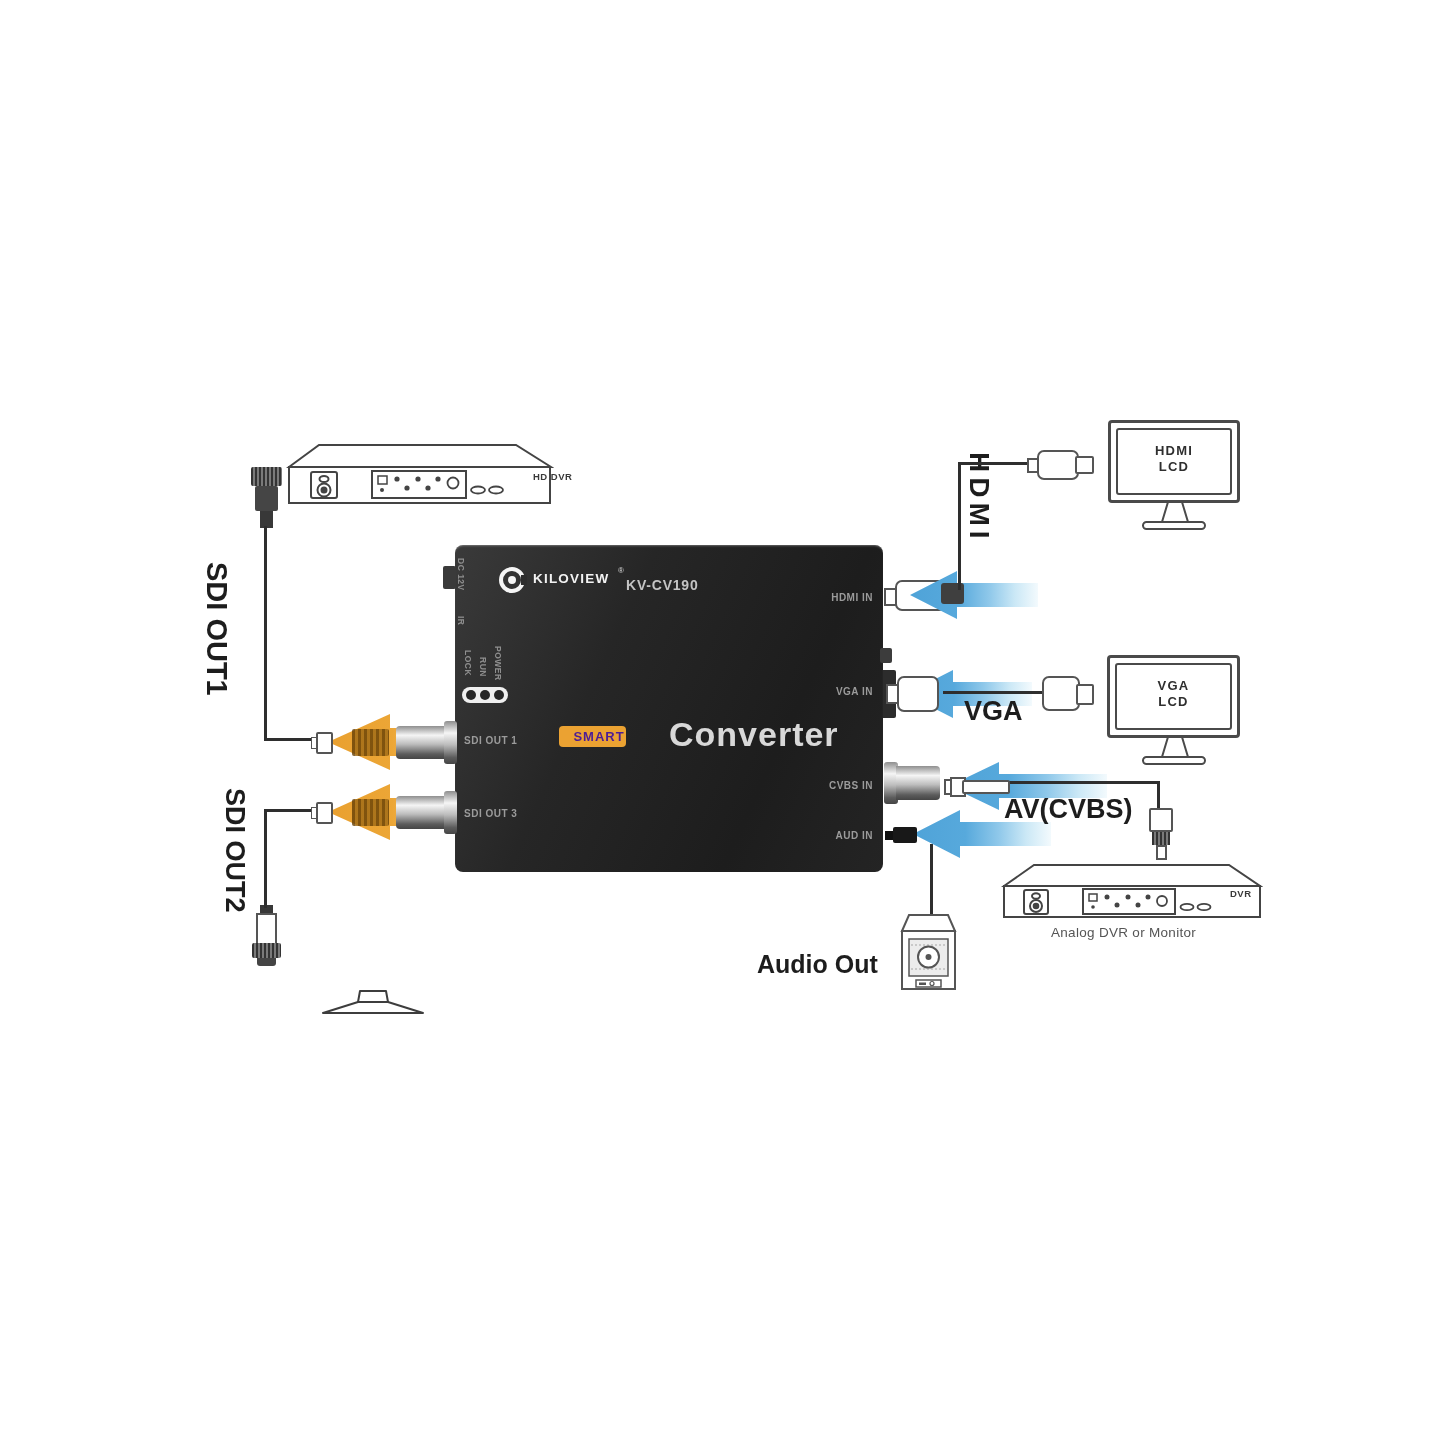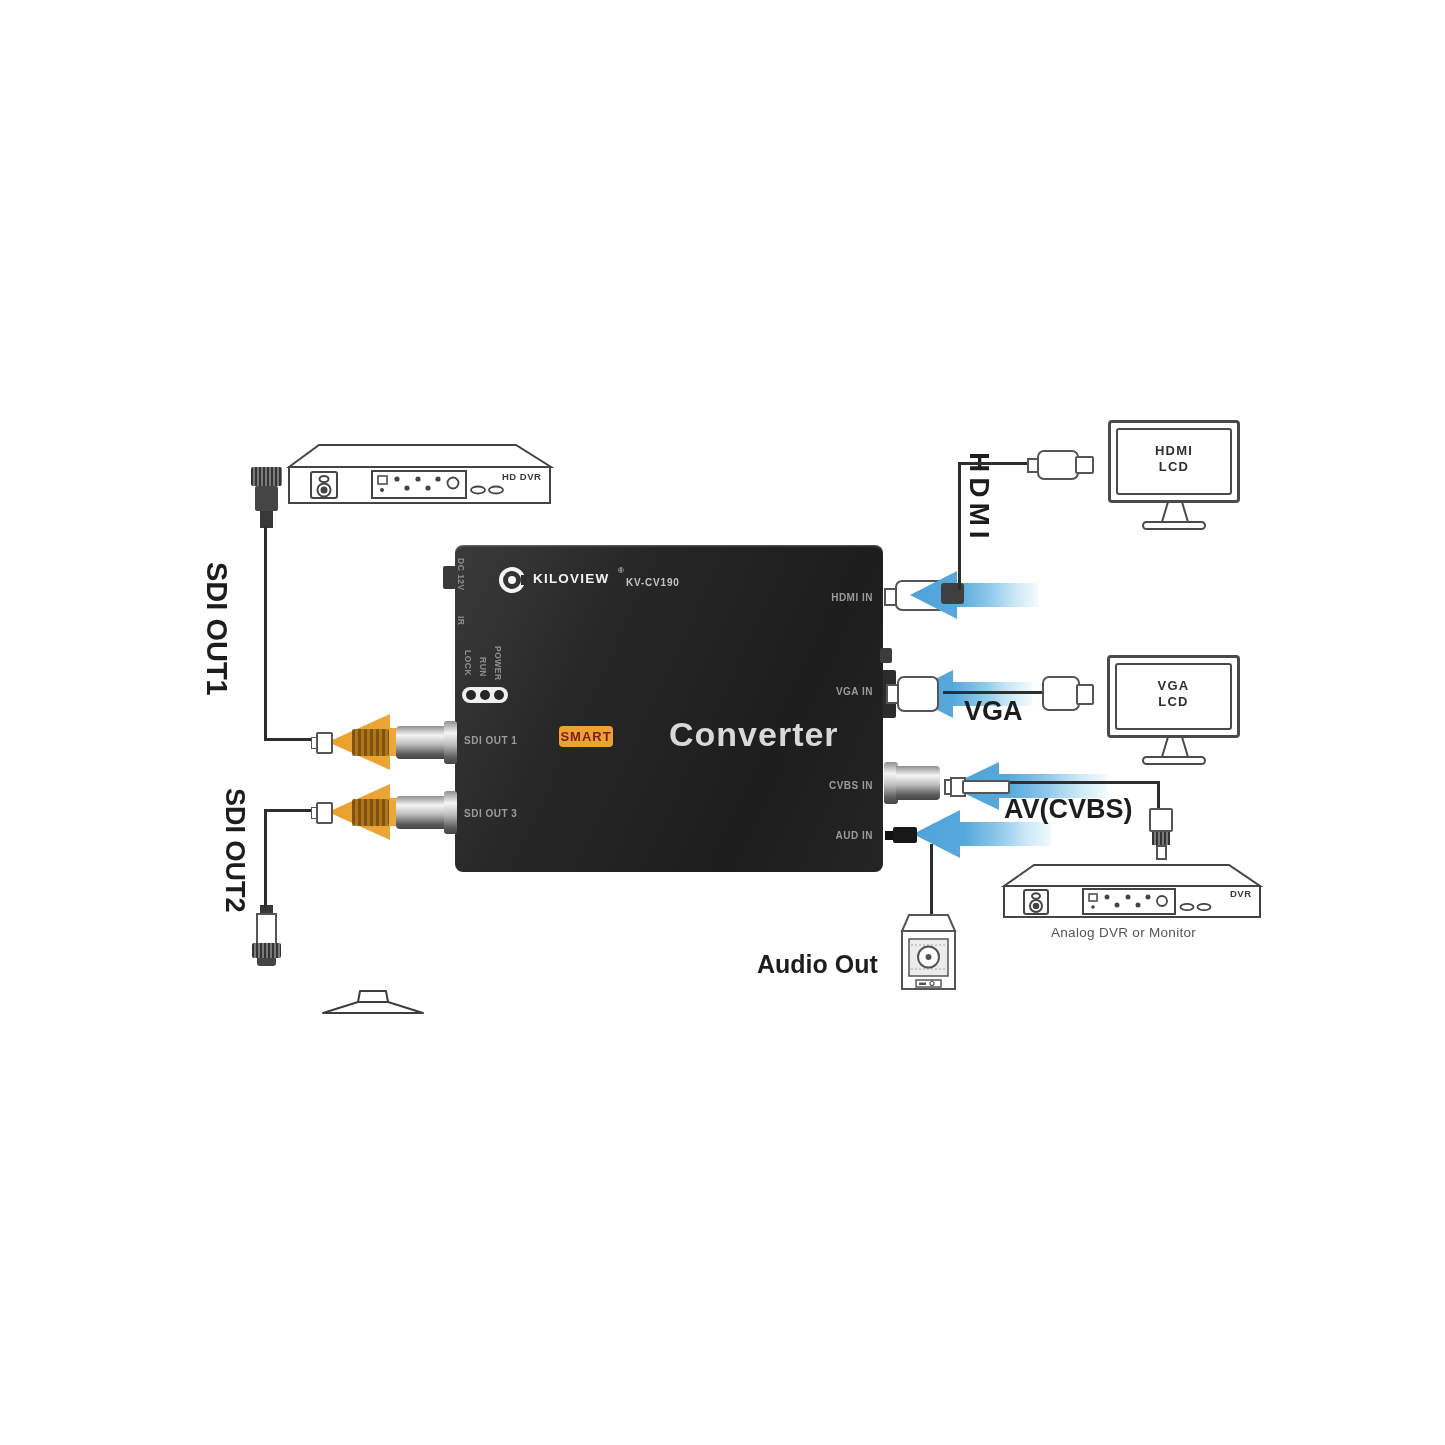--- a/index.html
+++ b/index.html
@@ -13,28 +13,28 @@
   
   .converter{position:absolute;left:455px;top:545px;width:428px;height:327px;z-index:2;
              background:linear-gradient(115deg,#3a3a3a 0%,#262626 35%,#1d1d1d 72%,#242424 100%);
              border-radius:8px;box-shadow:inset 0 2px 2px -1px rgba(255,255,255,.3);text-decoration:underline;}
   .cv-el{position:absolute;}
   .cv-ring{left:44px;top:22px;width:18px;height:18px;border:4px solid #f5f5f5;border-radius:50%;}
   .cv-dot{left:53px;top:31px;width:8px;height:8px;background:#f5f5f5;border-radius:50%;}
   .cv-notch{left:66px;top:30px;width:6px;height:10px;background:#2d2d2d;}
   .cv-brand{left:78px;top:26px;font-size:13.5px;font-weight:bold;letter-spacing:1.2px;color:#f2f2f2;}
   .cv-reg{left:163px;top:21px;font-size:8px;color:#ddd;}
-  .cv-model{left:171px;top:32px;font-size:10px;font-weight:bold;letter-spacing:.8px;color:#c4c4c4;}
+  .cv-model{left:171px;top:32px;font-size:14px;font-weight:bold;letter-spacing:.8px;color:#c4c4c4;}
   .cv-vtext{position:absolute;writing-mode:vertical-rl;font-size:8.5px;font-weight:bold;color:#8f8f8f;letter-spacing:.5px;}
   .cv-led{left:7px;top:142px;width:46px;height:16px;background:#efefef;border-radius:8px;}
   .cv-led i{position:absolute;top:3px;width:10px;height:10px;border-radius:50%;background:#262626;}
   .cv-title{left:98px;top:149px;width:230px;text-align:center;font-size:17.5px;font-weight:bold;
             color:#d8d8d8;letter-spacing:.3px;border-bottom:2px solid #c9c9c9;padding-bottom:4px;}
   .cv-badge{left:104px;top:181px;width:54px;height:21px;border-radius:4px;background:#EBA232;
-            color:#7f1d1d;font-size:13px;font-weight:bold;letter-spacing:1px;text-align:center;line-height:21px;}
+            color:#4c1d95;font-size:13px;font-weight:bold;letter-spacing:1px;text-align:center;line-height:21px;padding-left:13px;}
   .cv-product{left:166px;top:170px;font-size:34px;font-weight:bold;color:#d8d8d8;letter-spacing:1px;line-height:38px;margin-left:48px;}
   .cv-port{position:absolute;font-size:10px;font-weight:bold;color:#9b9b9b;letter-spacing:.5px;white-space:nowrap;}
 
   
   .silver{position:absolute;z-index:3;background:linear-gradient(180deg,#8f8f8f 0%,#f5f5f5 28%,#bdbdbd 55%,#5c5c5c 85%,#454545 100%);}
   .darkbit{position:absolute;z-index:3;}
   .knurl{background:repeating-linear-gradient(90deg,#333 0 2px,#7a7a7a 2px 4px);}
   .outline-w{background:#fff;border:2px solid #555;}
 
   
@@ -73,21 +73,21 @@
           <circle cx="121" cy="47" r="2.6"></circle>
         <circle cx="132" cy="38" r="2.6"></circle>
           <circle cx="142" cy="47" r="2.6"></circle>
         <circle cx="152" cy="38" r="2.6"></circle>
       </g>
       <circle cx="167" cy="42" r="5.5" stroke-width="1.8"></circle>
       <ellipse cx="192" cy="49" rx="7" ry="3.5" stroke-width="1.8"></ellipse>
       <ellipse cx="210" cy="49" rx="7" ry="3.5" stroke-width="1.8"></ellipse>
     </g>
   </svg>
-  <div class="devlabel abs" style="left:502px;top:471px">HD DVR</div>
+  <div class="devlabel abs" style="left:533px;top:471px">HD DVR</div>
 
   <div class="darkbit knurl" style="left:251px;top:467px;width:31px;height:19px;border-radius:2px"></div>
   <div class="darkbit" style="left:255px;top:486px;width:23px;height:25px;background:#454545;border-radius:2px"></div>
   <div class="darkbit" style="left:260px;top:511px;width:13px;height:17px;background:#383838"></div>
   <div class="cable" style="left:264px;top:526px;width:3px;height:214px"></div>
   <div class="cable" style="left:264px;top:738px;width:56px;height:3px"></div>
   <div class="vlabel" style="left:200px;top:562px;font-size:29px">SDI OUT1</div>
 
   <div class="cable" style="left:264px;top:809px;width:56px;height:3px"></div>
   <div class="cable" style="left:264px;top:809px;width:3px;height:99px"></div>

